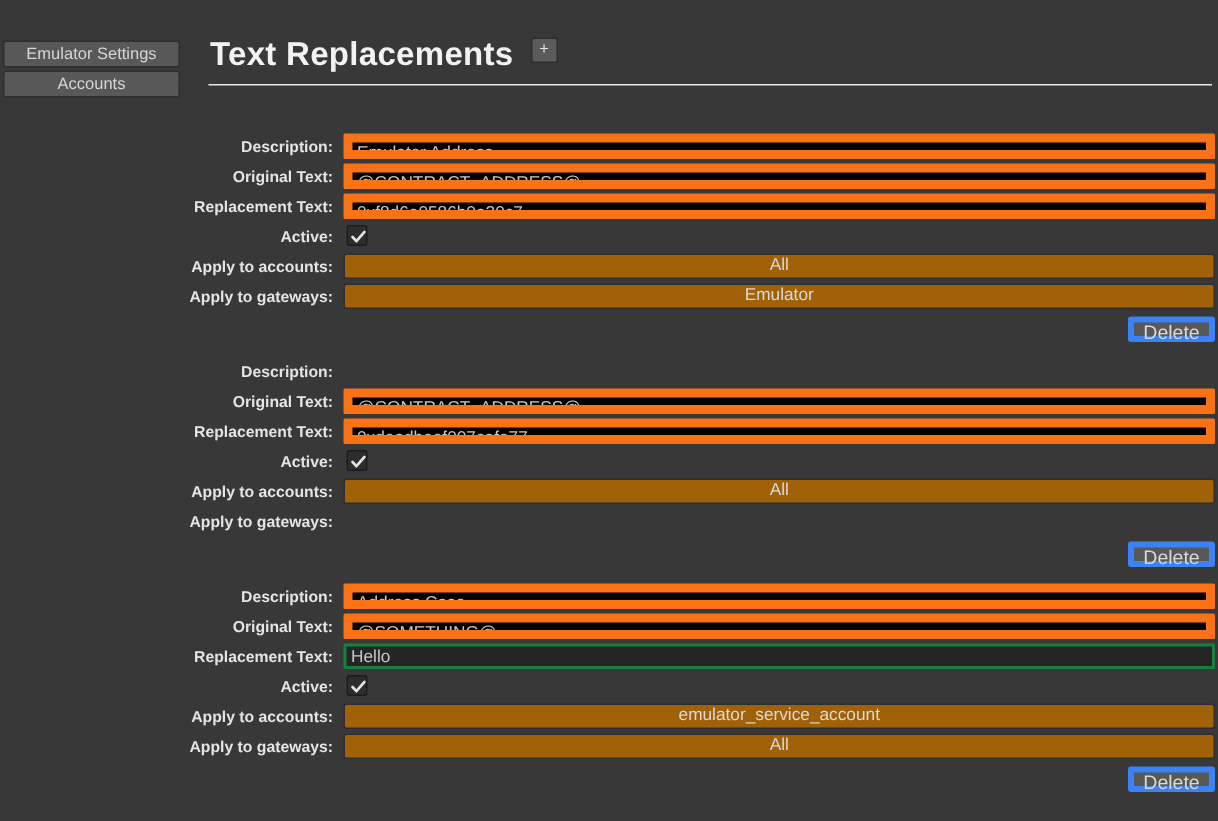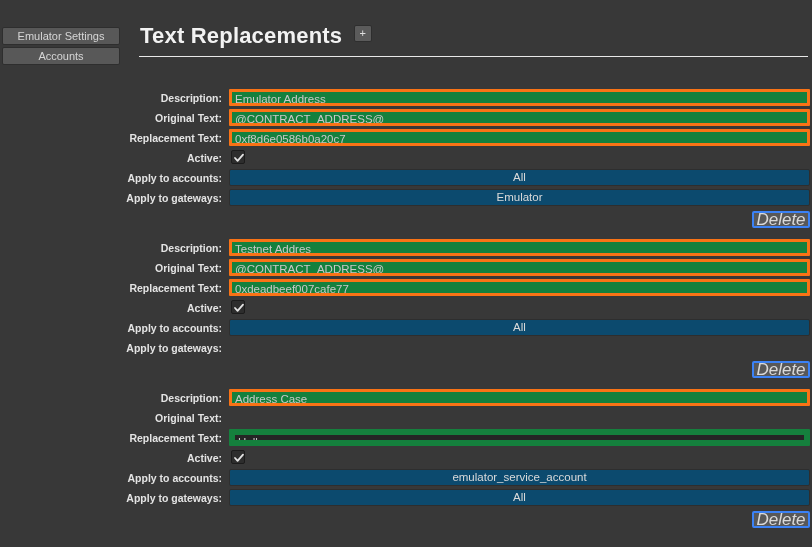--- a/index.html
+++ b/index.html
@@ -124,32 +124,32 @@
     line-height: 18px;
     white-space: nowrap;
   }
   .field {
     position: absolute;
     left: 229px;
     right: 2px;
     top: 0;
     height: 17px;
     box-sizing: border-box;
-    background: #15803d;
-    border: 3px solid #f97316;
+    background: #000000;
+    border: 6px solid #f97316;
     border-radius: 1px;
     color: #c9c9c9;
     font-size: 11.5px;
     line-height: 15px;
     padding: 0 3px;
     white-space: nowrap;
     overflow: hidden;
   }
   .field.focused {
-    border: 6px solid #15803d;
+    border: 2px solid #15803d;
     background: #252525;
   }
   .checkbox {
     position: absolute;
     left: 231px;
     top: 1px;
     width: 14px;
     height: 14px;
     box-sizing: border-box;
     background: #2d2d2d;
@@ -161,21 +161,21 @@
     left: 1px;
     top: 1px;
   }
   .dropdown {
     position: absolute;
     left: 229px;
     right: 2px;
     top: 0;
     height: 17px;
     box-sizing: border-box;
-    background: #0c4a6e;
+    background: #a16207;
     border: 1px solid #2e2e2e;
     border-radius: 2px;
     color: #dadada;
     font-size: 11.5px;
     line-height: 15px;
     text-align: center;
     white-space: nowrap;
     overflow: hidden;
     cursor: default;
   }
@@ -184,29 +184,28 @@
     height: 20px;
   }
   .delete-btn {
     position: absolute;
     right: 2px;
     top: 2px;
     box-sizing: border-box;
     width: 58px;
     height: 17px;
     background: #585858;
-    border: 2px solid #3b82f6;
+    border: 4px solid #3b82f6;
     border-radius: 2px;
     color: #dadada;
-    font-size: 17px;
+    font-size: 13px;
     line-height: 14px;
     text-align: center;
     padding: 0;
     cursor: default;
-    font-style: italic;
   }
 </style>
 </head>
 <body>
 
 <div id="app">
 
   <div id="sidebar">
     <button class="side-btn">Emulator Settings</button>
     <button class="side-btn">Accounts</button>
@@ -250,21 +249,20 @@
         <div class="dropdown">Emulator</div>
       </div>
       <div class="delete-row">
         <button class="delete-btn">Delete</button>
       </div>
     </div>
 
     <div class="entry">
       <div class="row">
         <span class="row-label">Description:</span>
-        <div class="field">Testnet Addres</div>
       </div>
       <div class="row">
         <span class="row-label">Original Text:</span>
         <div class="field">@CONTRACT_ADDRESS@</div>
       </div>
       <div class="row">
         <span class="row-label">Replacement Text:</span>
         <div class="field">0xdeadbeef007cafe77</div>
       </div>
       <div class="row">
@@ -287,20 +285,21 @@
       </div>
     </div>
 
     <div class="entry">
       <div class="row">
         <span class="row-label">Description:</span>
         <div class="field">Address Case</div>
       </div>
       <div class="row">
         <span class="row-label">Original Text:</span>
+        <div class="field">@SOMETHING@</div>
       </div>
       <div class="row">
         <span class="row-label">Replacement Text:</span>
         <div class="field focused">Hello</div>
       </div>
       <div class="row">
         <span class="row-label">Active:</span>
         <div class="checkbox">
           <svg width="12" height="12" viewBox="0 0 12 12">
             <path d="M2 6 L4.6 8.8 L10 2.6" fill="none" stroke="#e3e3e3" stroke-width="1.8" stroke-linecap="round" stroke-linejoin="round"></path>

